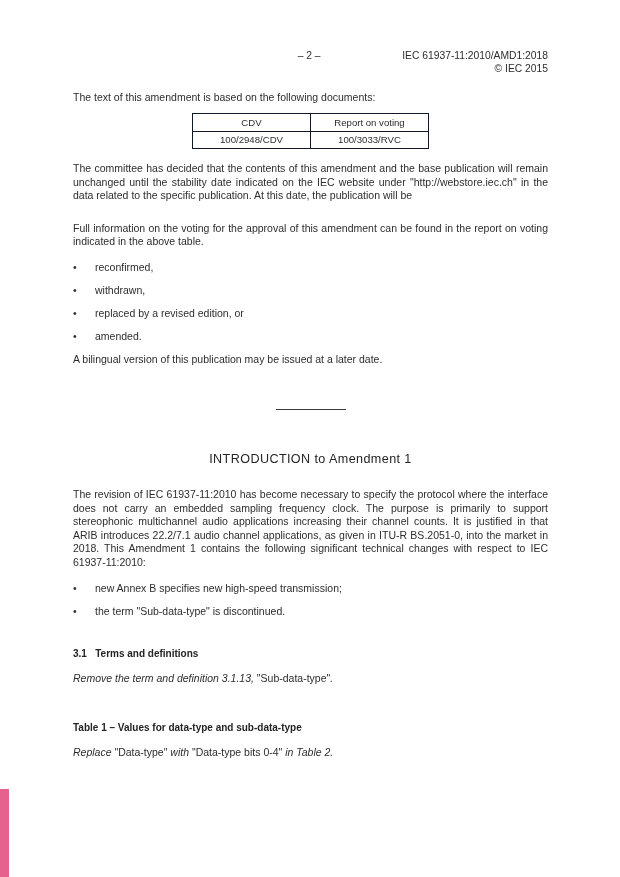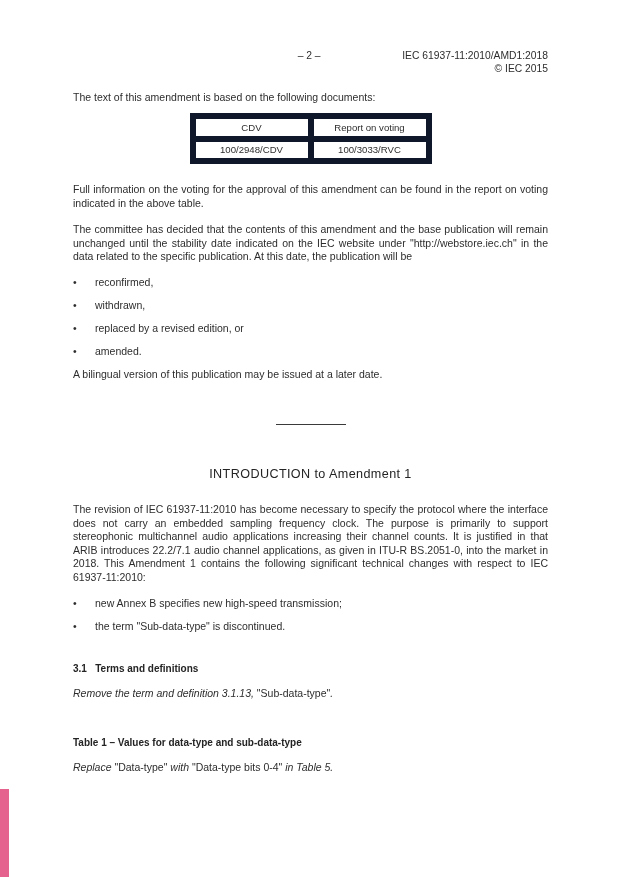--- a/index.html
+++ b/index.html
@@ -42,21 +42,21 @@
   .mt-20 { margin-top:20px; }
   .mt-15 { margin-top:15px; }
   .mt-19 { margin-top:19px; }
   .mt-13 { margin-top:13px; }
   .mt-22 { margin-top:22px; }
   .mt-30 { margin-top:30px; }
   .mt-36 { margin-top:36px; }
   
   table.vote-table { border-collapse:collapse; margin:9px auto 0; }
   table.vote-table td {
-    border:6px solid #0f172a;
+    border:1px solid #0f172a;
     width:118px;
     font-size:9.6px;
     text-align:center;
     padding:2.5px 4px 3px;
     font-weight:400;
   }
   
   ul.bullets { list-style:none; margin-top:13px; }
   ul.bullets li {
     display:flex;
@@ -103,23 +103,23 @@
         <td>CDV</td>
         <td>Report on voting</td>
       </tr>
       <tr>
         <td>100/2948/CDV</td>
         <td>100/3033/RVC</td>
       </tr>
     </tbody>
   </table>
 
+  <p class="body-text mt-13">The committee has decided that the contents of this amendment and the base publication will remain unchanged until the stability date indicated on the IEC website under "http://webstore.iec.ch" in the data related to the specific publication. At this date, the publication will be</p>
+
   <p class="body-text mt-19">Full information on the voting for the approval of this amendment can be found in the report on voting indicated in the above table.</p>
-
-  <p class="body-text mt-13">The committee has decided that the contents of this amendment and the base publication will remain unchanged until the stability date indicated on the IEC website under "http://webstore.iec.ch" in the data related to the specific publication. At this date, the publication will be</p>
 
   <ul class="bullets">
     <li>
       <span class="marker">•</span>
       <span>reconfirmed,</span>
     </li>
     <li>
       <span class="marker">•</span>
       <span>withdrawn,</span>
     </li>
@@ -151,17 +151,17 @@
       <span>the term "Sub-data-type" is discontinued.</span>
     </li>
   </ul>
 
   <div class="sub-heading mt-30">3.1   Terms and definitions</div>
 
   <p class="instruction mt-13"><span class="it">Remove the term and definition 3.1.13, </span><span>"Sub-data-type"</span><span class="it">.</span></p>
 
   <div class="sub-heading mt-36">Table 1 – Values for data-type and sub-data-type</div>
 
-  <p class="instruction mt-13"><span class="it">Replace </span><span>"Data-type"</span><span class="it"> with </span><span>"Data-type bits 0-4"</span><span class="it"> in Table 5.</span></p>
+  <p class="instruction mt-13"><span class="it">Replace </span><span>"Data-type"</span><span class="it"> with </span><span>"Data-type bits 0-4"</span><span class="it"> in Table 2.</span></p>
 
 </div>
 
 <div class="watermark-bar" style="background:#e5618e"></div>
 
 </body></html>

